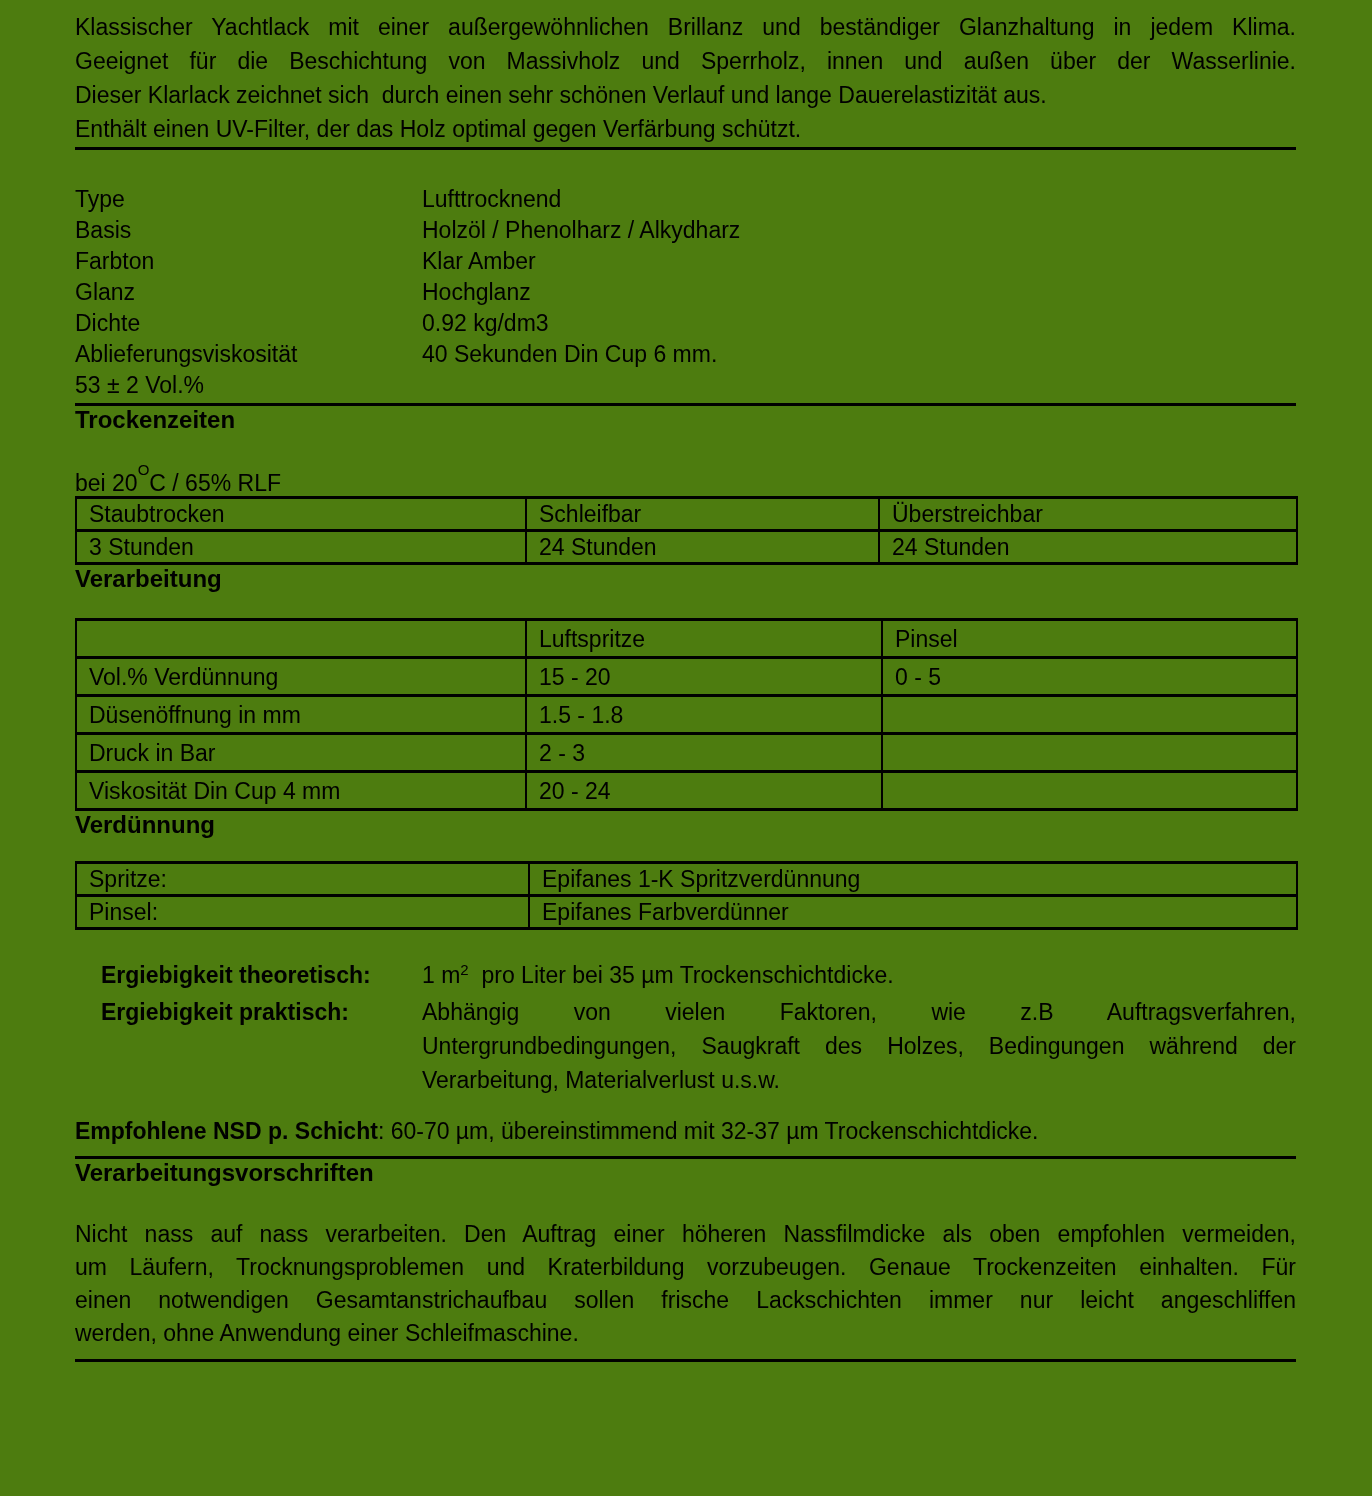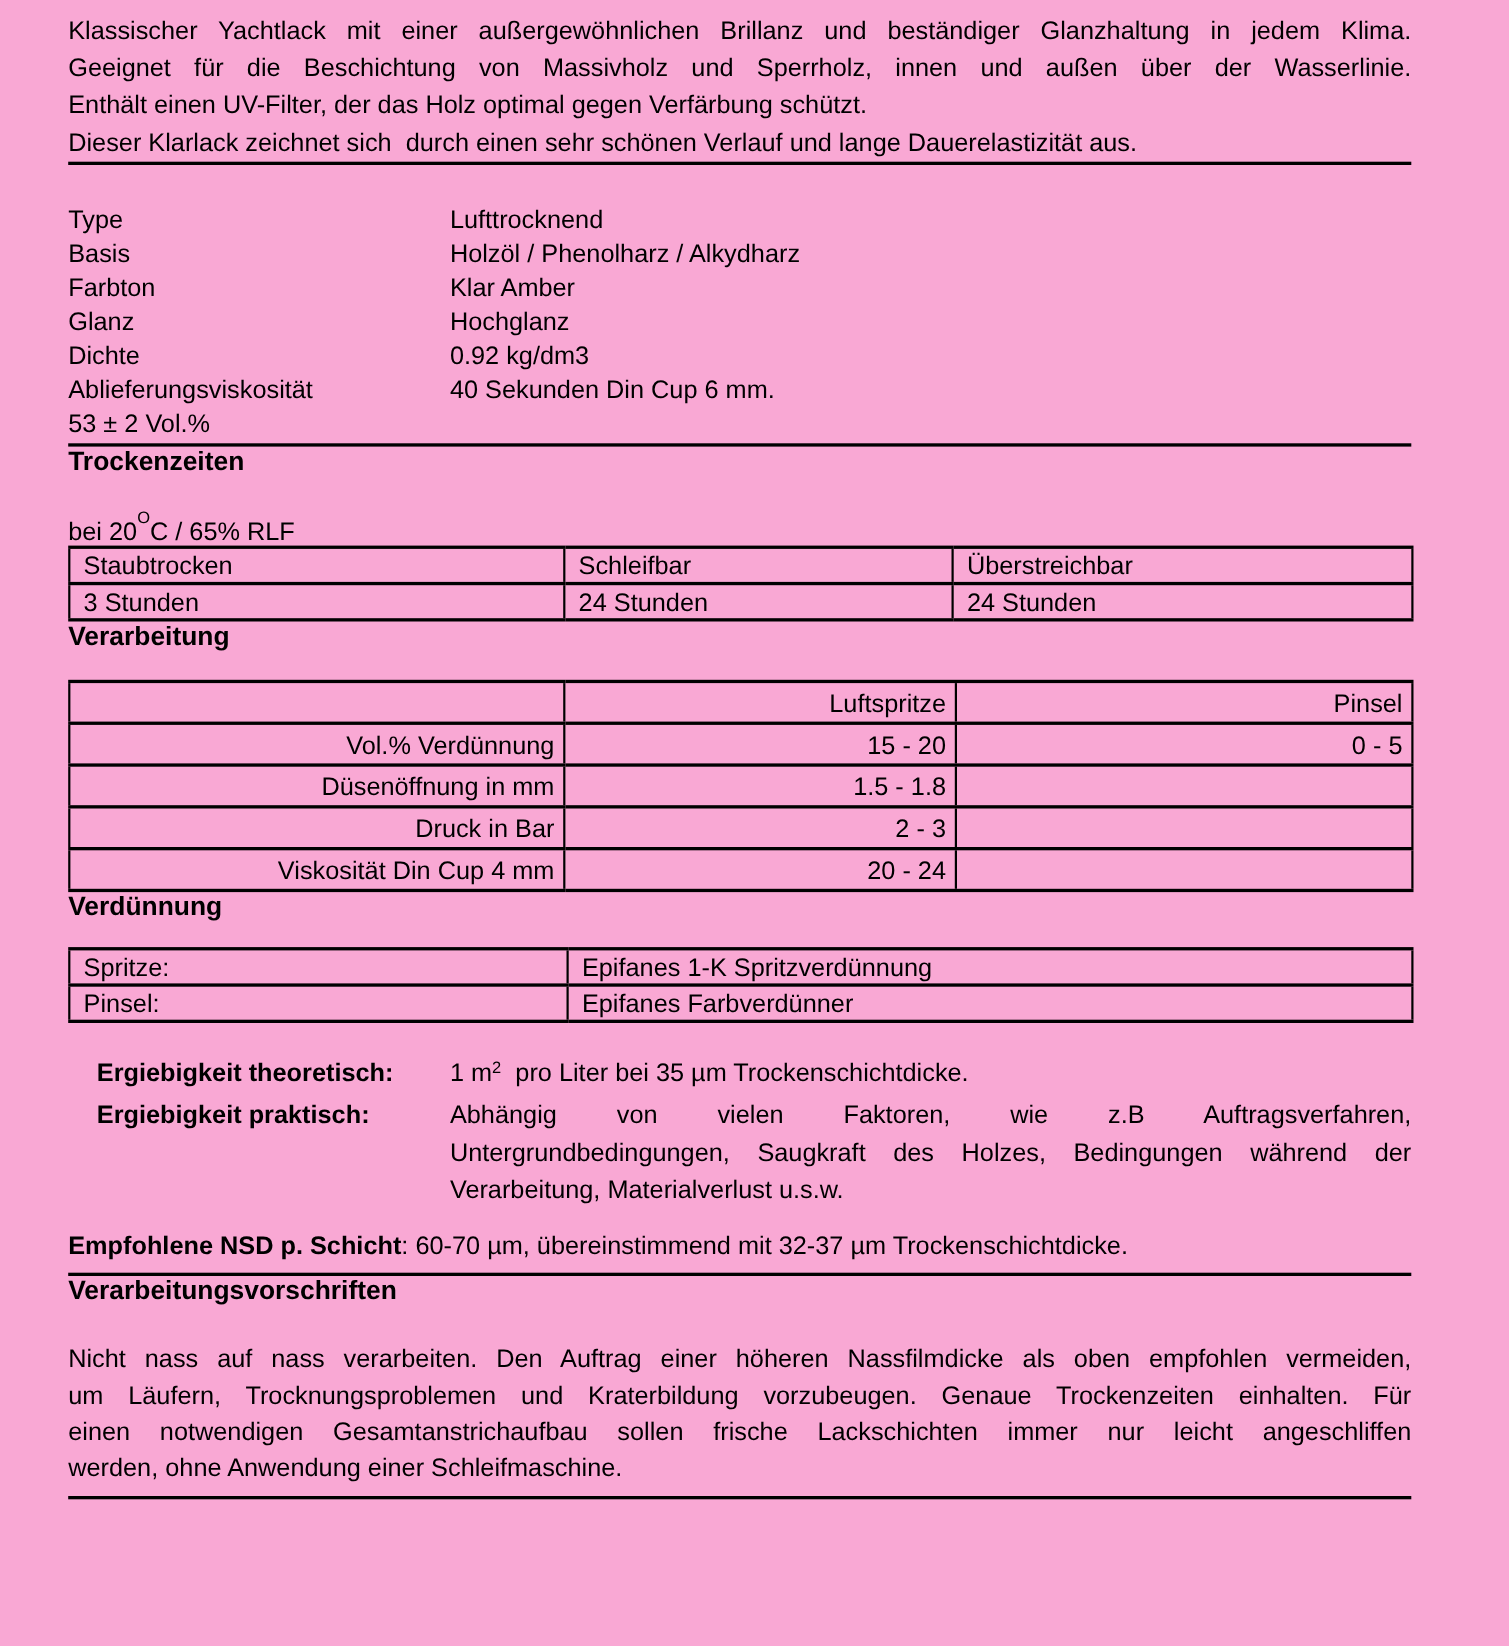--- a/index.html
+++ b/index.html
@@ -1,25 +1,26 @@
 <!DOCTYPE html>
 <html><head>
 <meta charset="utf-8">
 <style>
   * { box-sizing: border-box; }
   html, body { margin: 0; padding: 0; background: #ffffff; }
   .page {
     position: relative;
     width: 1372px;
     height: 1496px;
-    background: #f9a8d4;
+    background: #4d7c0f;
     color: #000000;
     font-family: "Liberation Sans", "DejaVu Sans", sans-serif;
     font-size: 23px;
     overflow: hidden;
+    padding-left: 13px;
   }
   .content { margin-left: 62px; width: 1221px; }
 
   .rule { height: 3px; background: #000; width: 100%; }
 
   .intro { padding-top: 10px; line-height: 34px; }
   .jline { text-align: justify; text-align-last: justify; }
   .pline { white-space: pre-wrap; }
 
   .specs { margin-top: 34px; line-height: 31px; }
@@ -46,21 +47,21 @@
   td {
     border-left: 2px solid #000; border-right: 2px solid #000;
     border-top: 3px solid #000; border-bottom: 3px solid #000;
     padding: 2px 8px 2px 12px;
     font-size: 23px; line-height: 26px; vertical-align: middle;
     overflow: hidden; white-space: nowrap;
   }
   .t-drying { margin-top: 0; }
   .t-drying td { height: 33px; }
   .t-proc { margin-top: 25px; }
-  .t-proc td { height: 38px; text-align: right; }
+  .t-proc td { height: 38px; }
   .t-thin { margin-top: 22px; }
   .t-thin td { height: 33px; }
 
   .coverage { margin-top: 28px; line-height: 34px; }
   .cov-row { display: grid; grid-template-columns: 347px 1fr; }
   .cov-label { font-weight: bold; margin-left: 26px; }
   .sup2 { font-size: 15px; position: relative; top: -8px; }
 
   .recommended { margin-top: 20px; line-height: 28px; }
   .recommended .lbl { font-weight: bold; }
@@ -73,22 +74,22 @@
 </style>
 </head>
 <body>
 
 <div class="page">
   <div class="content">
 
     <div class="intro">
       <div class="jline">Klassischer Yachtlack mit einer außergewöhnlichen Brillanz und beständiger Glanzhaltung in jedem Klima.</div>
       <div class="jline">Geeignet für die Beschichtung von Massivholz und Sperrholz, innen und außen über der Wasserlinie.</div>
+      <div class="pline">Dieser Klarlack zeichnet sich  durch einen sehr schönen Verlauf und lange Dauerelastizität aus.</div>
       <div class="pline">Enthält einen UV-Filter, der das Holz optimal gegen Verfärbung schützt.</div>
-      <div class="pline">Dieser Klarlack zeichnet sich  durch einen sehr schönen Verlauf und lange Dauerelastizität aus.</div>
     </div>
 
     <div class="rule rule-1"></div>
 
     <div class="specs">
       <div class="spec-row">
         <div>Type</div>
         <div>Lufttrocknend</div>
       </div>
       <div class="spec-row">

